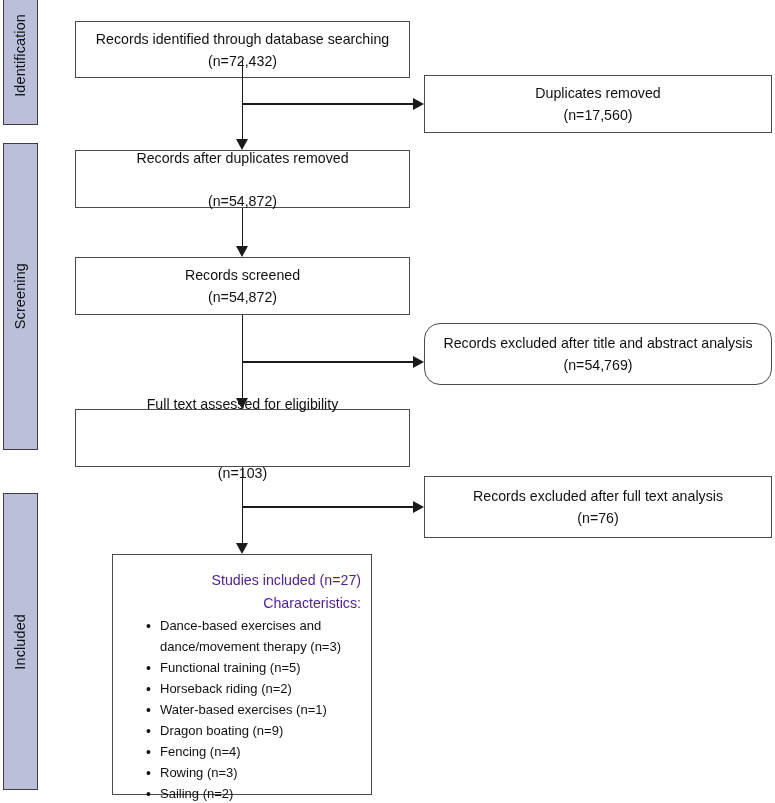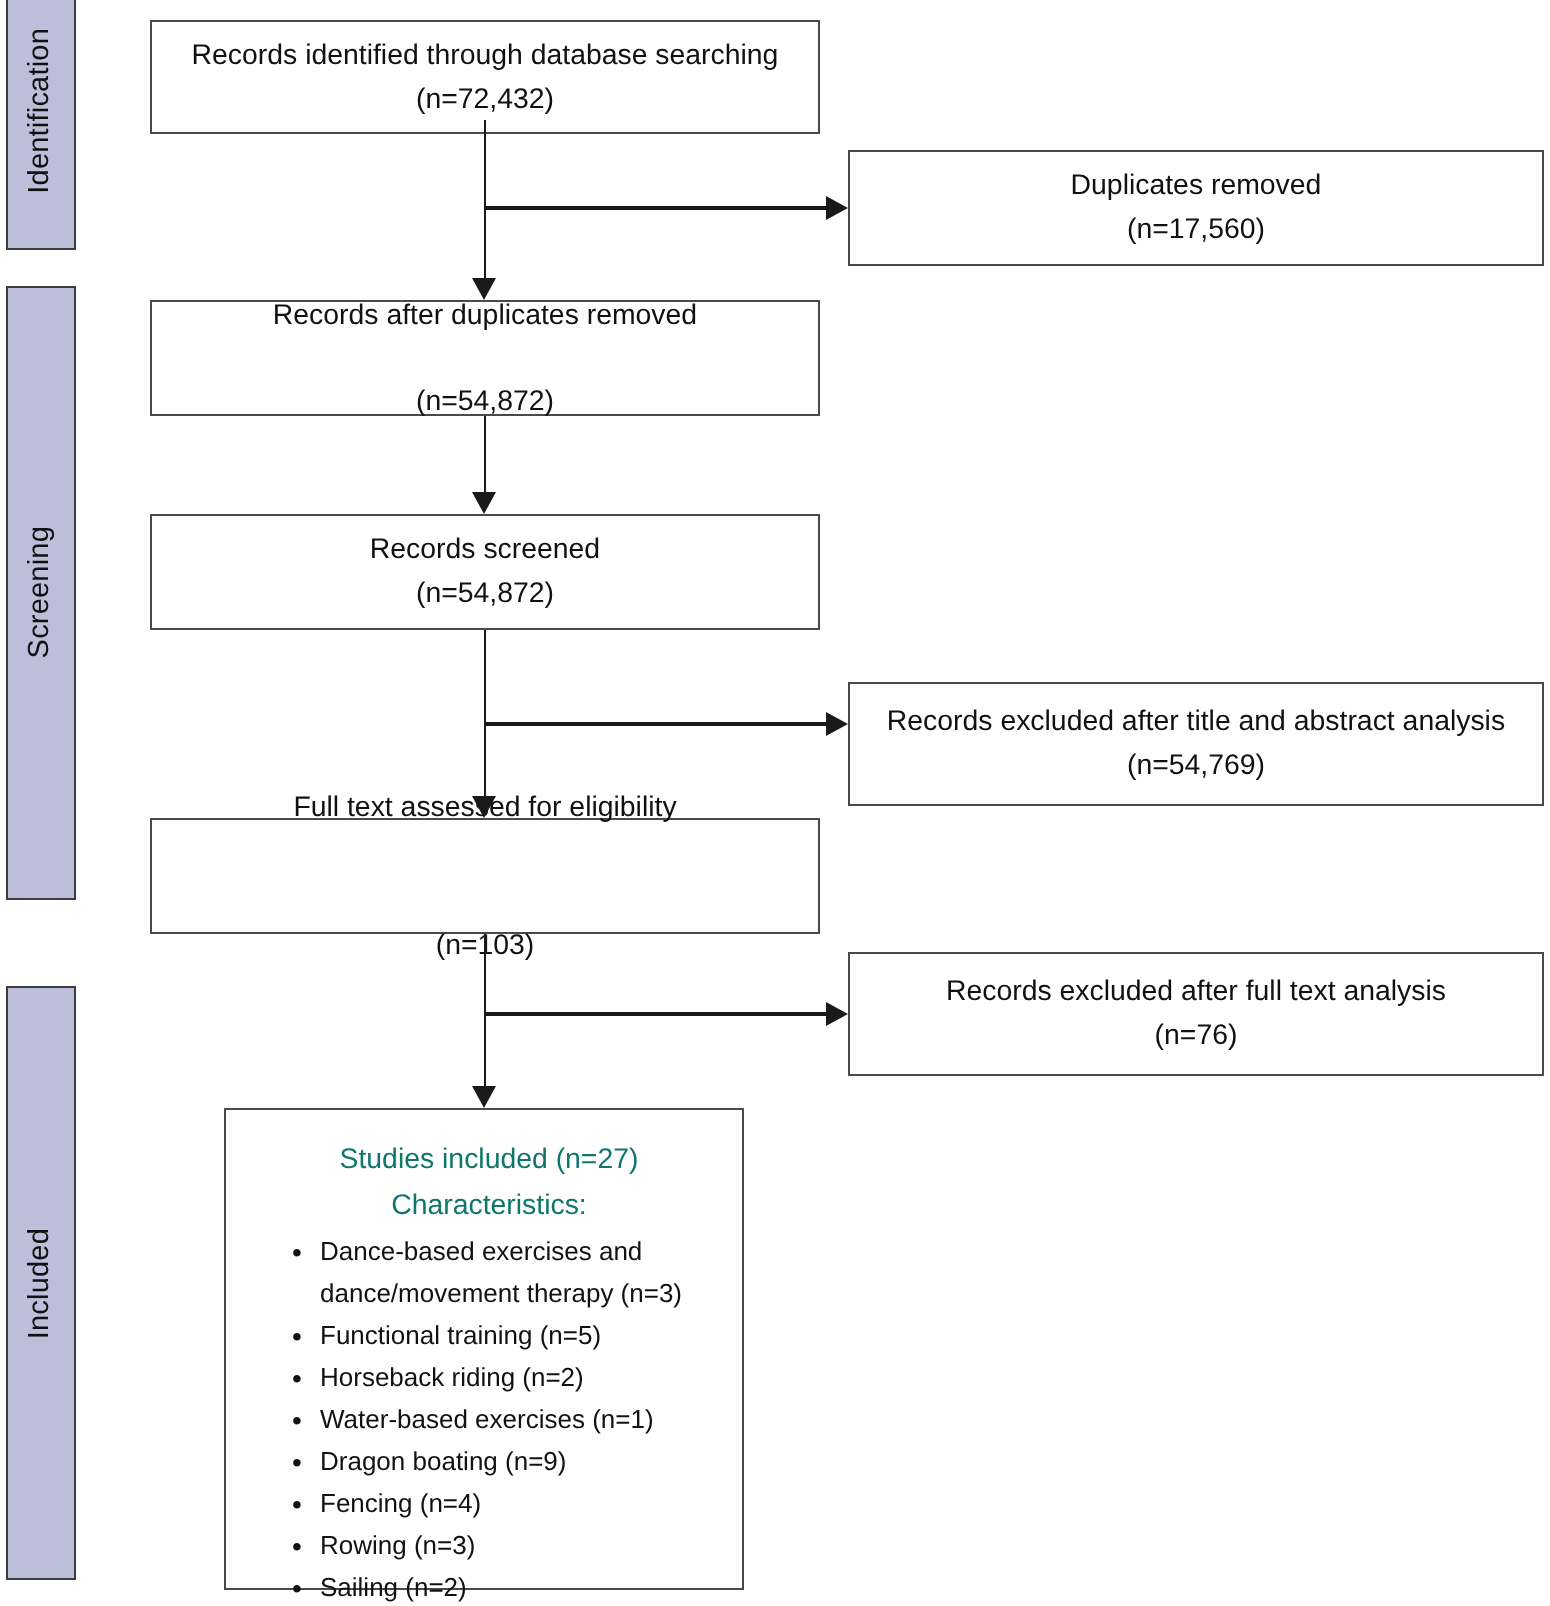--- a/index.html
+++ b/index.html
@@ -64,22 +64,22 @@
     background: #ffffff;
     border: 1px solid #4a4a4a;
     box-sizing: border-box;
     padding: 14px 10px 10px 15px;
     display: flex;
     flex-direction: column;
   }
   .studies-box .s-head {
     font-size: 14.2px;
     line-height: 1.62;
-    color: #0f766e;
-    text-align: center;
+    color: #4c1d95;
+    text-align: right;
     white-space: nowrap;
   }
   .studies-box ul.char-list {
     list-style: none;
     margin: 0;
     padding: 0 0 0 18px;
   }
   .studies-box ul.char-list li {
     position: relative;
     font-size: 13px;
@@ -130,21 +130,21 @@
   </div>
 
   <div class="phase-band" style="left:3px; top:143px; width:35px; height:307px;">
     <span class="phase-label">Screening</span>
   </div>
 
   <div class="phase-band" style="left:3px; top:493px; width:35px; height:297px;">
     <span class="phase-label">Included</span>
   </div>
 
-  <div class="flow-box" style="left:75px; top:10px; width:335px; height:57px;">
+  <div class="flow-box" style="left:75px; top:21px; width:335px; height:57px;">
     <span class="box-line">Records identified through database searching</span>
     <span class="box-line">(n=72,432)</span>
   </div>
 
   <div class="flow-box" style="left:75px; top:150px; width:335px; height:58px;gap:21px;">
     <span class="box-line">Records after duplicates removed</span>
     <span class="box-line">(n=54,872)</span>
   </div>
 
   <div class="flow-box" style="left:75px; top:257px; width:335px; height:58px;">
@@ -155,21 +155,21 @@
   <div class="flow-box" style="left:75px; top:409px; width:335px; height:58px;gap:47px;">
     <span class="box-line">Full text assessed for eligibility</span>
     <span class="box-line">(n=103)</span>
   </div>
 
   <div class="flow-box" style="left:424px; top:75px; width:348px; height:58px;">
     <span class="box-line">Duplicates removed</span>
     <span class="box-line">(n=17,560)</span>
   </div>
 
-  <div class="flow-box" style="left:424px; top:341px; width:348px; height:62px;">
+  <div class="flow-box" style="left:424px; top:323px; width:348px; height:62px;border-radius:16px;">
     <span class="box-line">Records excluded after title and abstract analysis</span>
     <span class="box-line">(n=54,769)</span>
   </div>
 
   <div class="flow-box" style="left:424px; top:476px; width:348px; height:62px;">
     <span class="box-line">Records excluded after full text analysis</span>
     <span class="box-line">(n=76)</span>
   </div>
 
   <div class="studies-box" style="left:112px; top:554px; width:260px; height:241px;">

